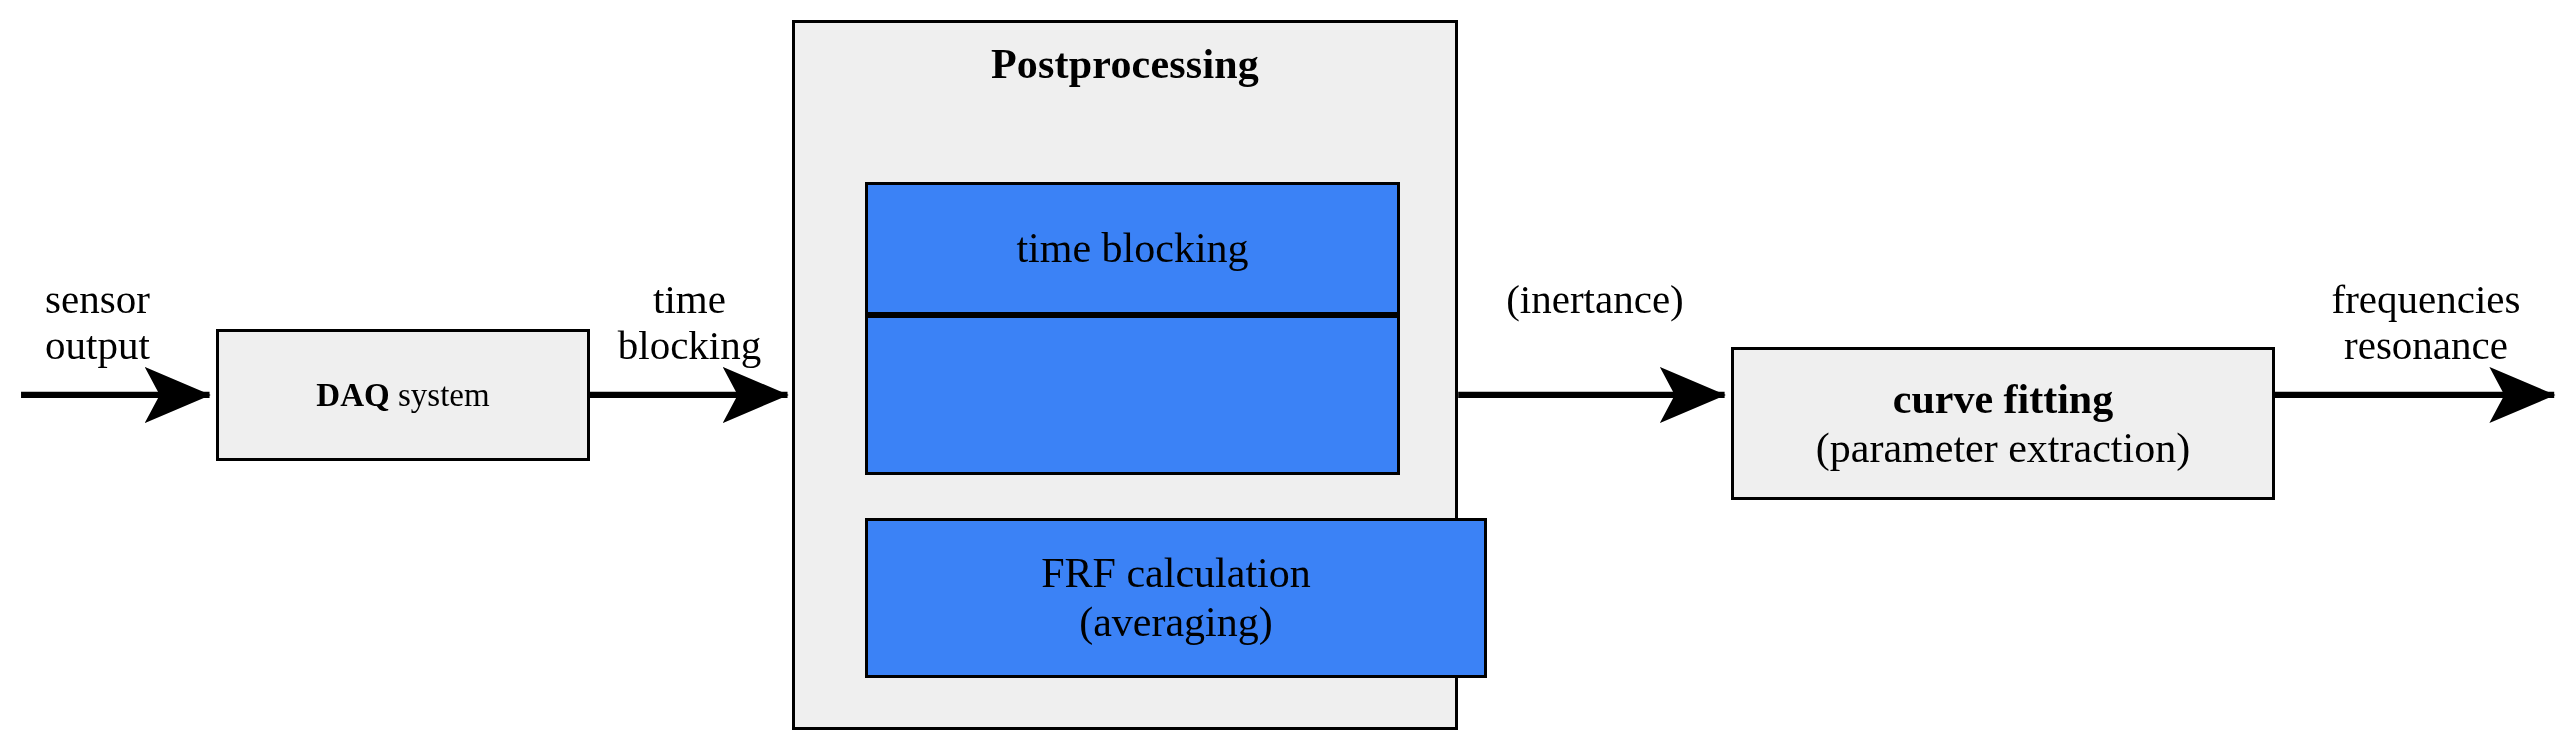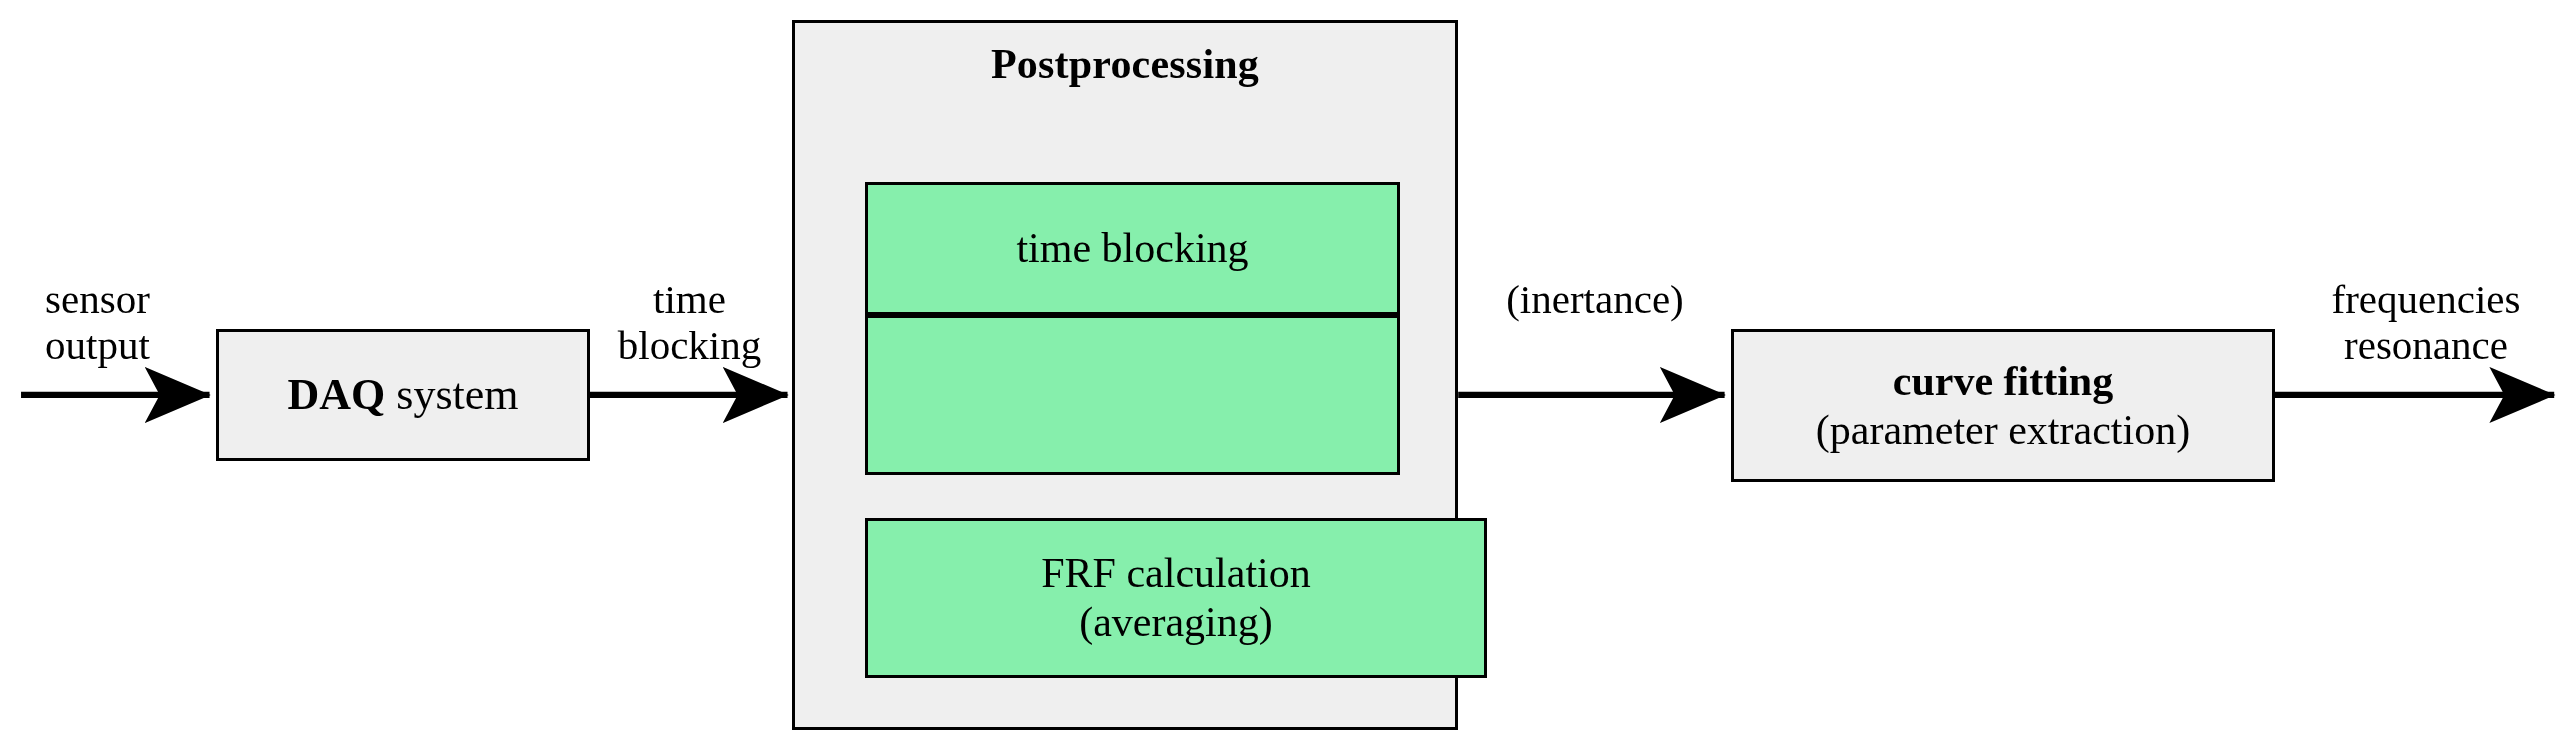--- a/index.html
+++ b/index.html
@@ -31,21 +31,21 @@
     box-sizing: border-box;
     border: 3.9px solid #000000;
     display: flex;
     flex-direction: column;
     align-items: center;
     justify-content: center;
     text-align: center;
     line-height: 1.16;
   }
   .box.shaded { background: #efefef; }
-  .box.plain  { background: #86efac; }
+  .box.plain  { background: #3b82f6; }
 
   .container-box {
     position: absolute;
     box-sizing: border-box;
     border: 3.9px solid #000000;
     background: #efefef;
   }
   .container-title {
     position: absolute;
     left: 0;
@@ -64,23 +64,23 @@
     line-height: 1.12;
     font-size: 41px;
     white-space: nowrap;
   }
   .edge-label .ln { display: block; }
 
   .bx-line { display: block; }
   .bx-bold { font-weight: bold; }
 
   
-  .fs-daq     { font-size: 44px; }
+  .fs-daq     { font-size: 33px; }
   .fs-inner   { font-size: 42px; }
-  .fs-curve   { font-size: 42px; }
+  .fs-curve   { font-size: 42px; margin-top: 18px; }
 </style>
 </head>
 <body>
 
 <div id="stage">
 
   <svg id="wires" viewBox="0 0 3307 964" xmlns="http://www.w3.org/2000/svg">
     <defs>
       <marker id="ah" markerWidth="11" markerHeight="9" refX="10.4" refY="4.5" orient="auto" markerUnits="strokeWidth">
         <path d="M0,0 L10.6,4.5 L0,9 L2.4,4.5 Z" fill="#000000"></path>

